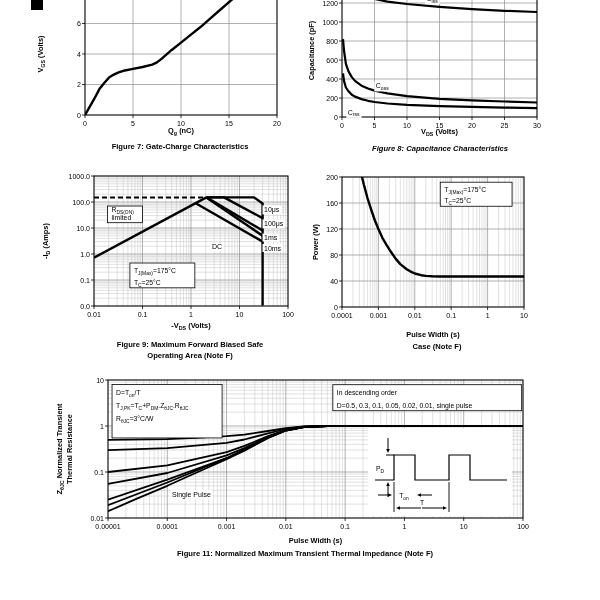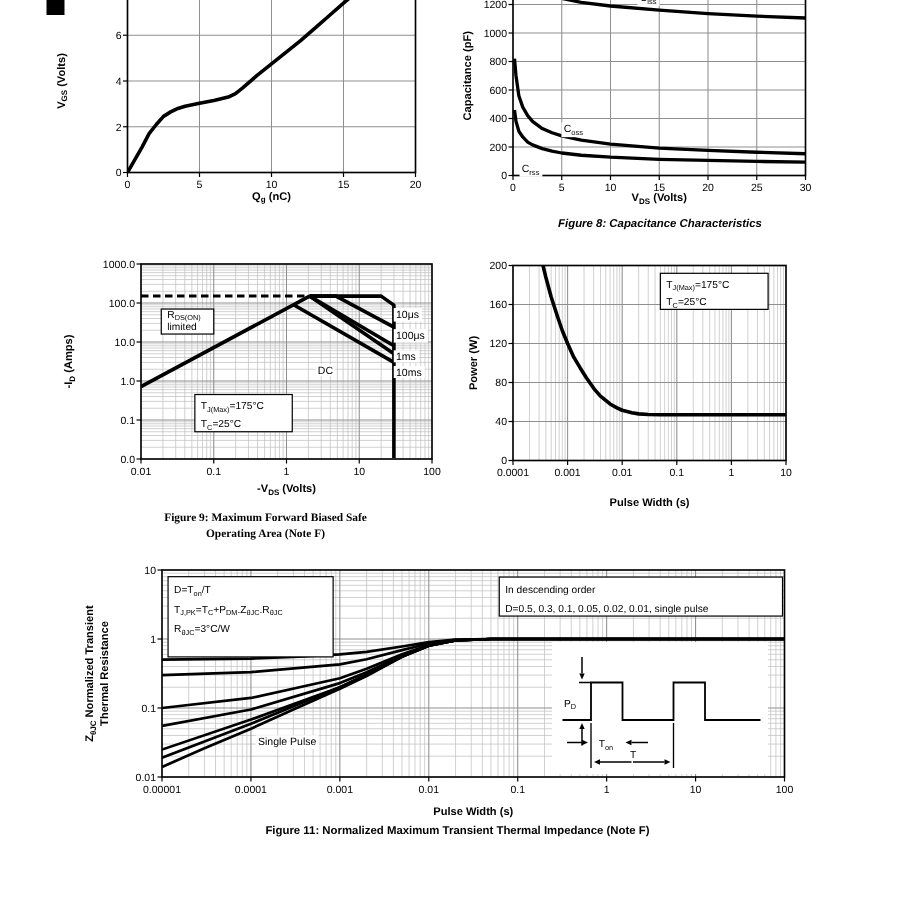--- a/index.html
+++ b/index.html
@@ -9,21 +9,21 @@
   .cap{position:absolute;font-weight:bold;font-size:7.6px;line-height:10.8px;
        text-align:center;color:#000;pointer-events:none;}
   .blob{position:absolute;left:31px;top:0;width:12px;height:10px;background:#000;}
   #svg-fig7 {left:30px;  top:-47px; width:280px;height:205px;}
   #svg-fig8 {left:300px; top:-37px; width:300px;height:205px;}
   #svg-fig9 {left:30px;  top:165px; width:280px;height:180px;}
   #svg-fig10{left:300px; top:165px; width:300px;height:180px;}
   #svg-fig11{left:50px;  top:370px; width:510px;height:185px;}
   #cap-fig7 {left:55px; top:142px;width:250px;}
   #cap-fig8 {left:320px;top:144px;width:240px;font-style:italic;}
-  #cap-fig9 {left:52px; top:340px;width:250px;font-family:Liberation Serif, serif;}
+  #cap-fig9 {left:65px; top:340px;width:250px;}
   #cap-fig10{left:308px;top:342px;width:258px;}
   #cap-fig11{left:50px; top:549px;width:510px;}
 </style>
 </head>
 <body>
 
 <div id="page">
   <div class="blob"></div>
 
   <svg id="svg-fig7" class="chart" viewBox="0 0 280 205">
@@ -536,25 +536,29 @@
         <line x1="344" y1="112" x2="344" y2="142" stroke="#000" stroke-width="0.9"></line>
         <line x1="399" y1="112" x2="399" y2="142" stroke="#000" stroke-width="0.9"></line>
         <line x1="371" y1="138" x2="350" y2="138" stroke="#000" stroke-width="1"></line>
         <polygon points="346,138 350,136.2 350,139.8" fill="#000"></polygon>
         <line x1="372" y1="138" x2="393" y2="138" stroke="#000" stroke-width="1"></line>
         <polygon points="397,138 393,139.8 393,136.2" fill="#000"></polygon>
         <text x="372" y="135" font-size="6.8" fill="#000" text-anchor="middle" font-family="&quot;Liberation Sans&quot;,sans-serif"><tspan>T</tspan></text>
       </g>
     </svg>
 
+  <div class="cap" id="cap-fig7">
+    <div>Figure 7: Gate-Charge Characteristics</div>
+  </div>
   <div class="cap" id="cap-fig8">
     <div>Figure 8: Capacitance Characteristics</div>
   </div>
   <div class="cap" id="cap-fig9">
     <div>Figure 9: Maximum Forward Biased Safe</div>
     <div>Operating Area (Note F)</div>
   </div>
   <div class="cap" id="cap-fig10">
+    <div>Case (Note F)</div>
   </div>
   <div class="cap" id="cap-fig11">
     <div>Figure 11: Normalized Maximum Transient Thermal Impedance (Note F)</div>
   </div>
 </div>
 
 </body></html>

